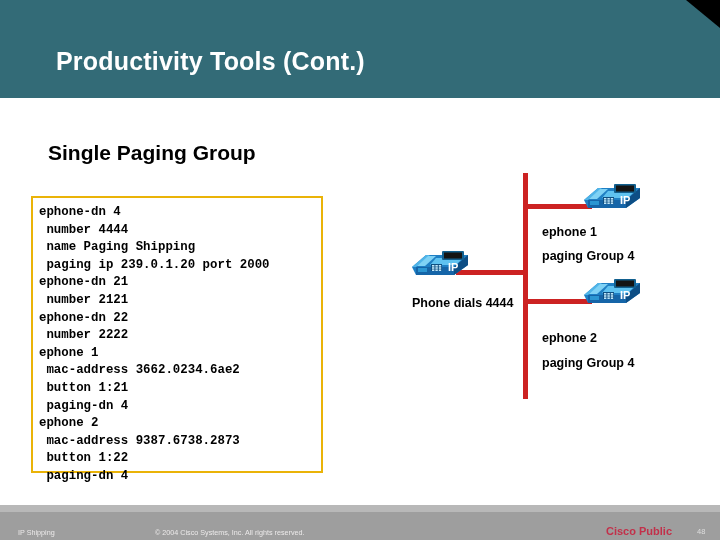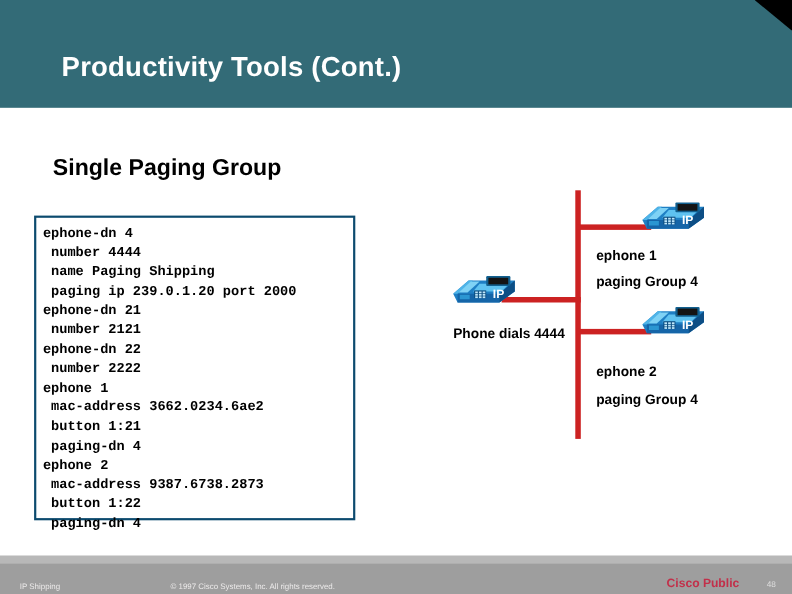--- a/index.html
+++ b/index.html
@@ -49,21 +49,21 @@
     font-weight: bold;
     white-space: nowrap;
   }
 
   
   #code-box {
     position: absolute;
     left: 31px; top: 196px;
     width: 292px;
     height: 277px;
-    border: 2px solid #0c4a6e;
+    border: 2px solid #eab308;
     background: #ffffff;
     box-sizing: border-box;
     padding: 6px 0 0 6px;
   }
   #code-lines {
     font-family: "Liberation Mono", "DejaVu Sans Mono", monospace;
     font-size: 12.4px;
     line-height: 17.6px;
     color: #000000;
     white-space: pre;
@@ -257,17 +257,17 @@
     <div class="diag-label" id="label-ephone1">ephone 1</div>
     <div class="diag-label" id="label-paging1">paging Group 4</div>
     <div class="diag-label" id="label-ephone2">ephone 2</div>
     <div class="diag-label" id="label-paging2">paging Group 4</div>
     <div class="diag-label" id="label-phone-dials">Phone dials 4444</div>
   </div>
 
   <div id="footer-rule"></div>
   <div id="footer-band"></div>
   <div class="footer-text" id="footer-topic">IP Shipping</div>
-  <div class="footer-text" id="footer-copyright">© 1997 Cisco Systems, Inc. All rights reserved.</div>
+  <div class="footer-text" id="footer-copyright">© 2004 Cisco Systems, Inc. All rights reserved.</div>
   <div id="footer-public">Cisco Public</div>
   <div id="footer-pagenum">48</div>
 
 </div>
 
 </body></html>

